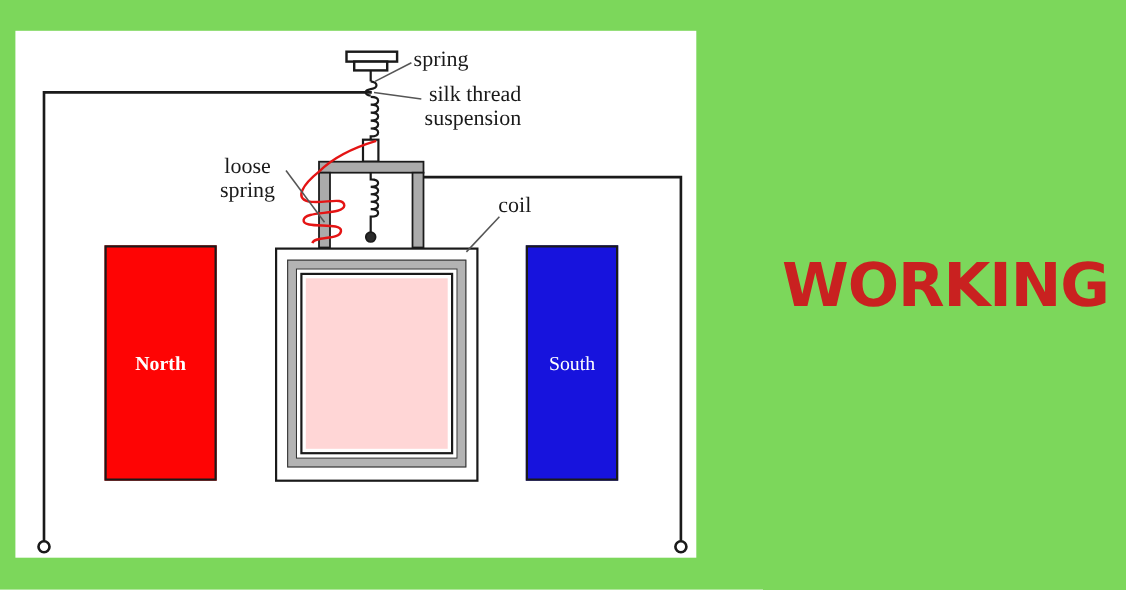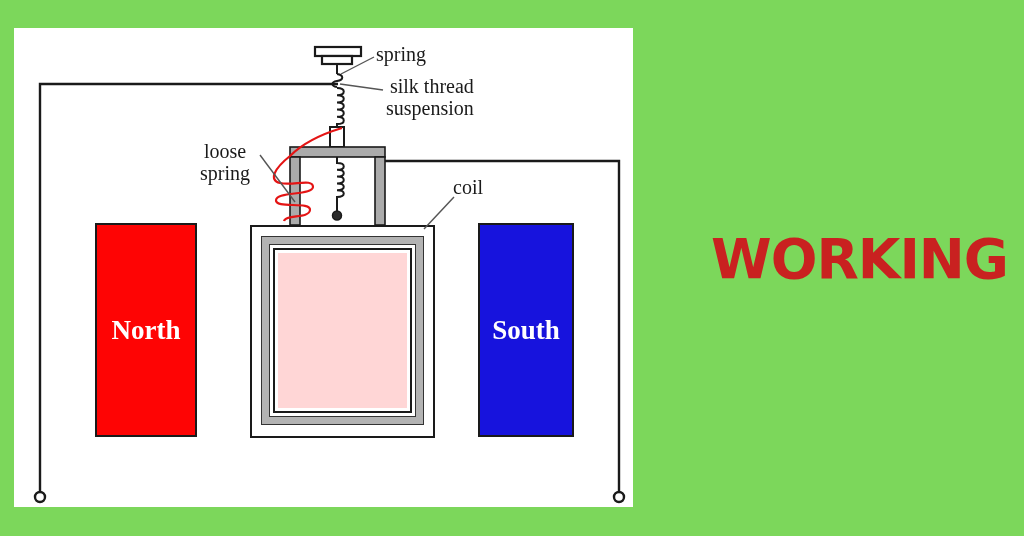--- a/index.html
+++ b/index.html
@@ -12,25 +12,25 @@
   }
   .panel{
     position:absolute;left:14px;top:28px;width:619px;height:479px;
     background:#ffffff;
   }
   
   .magnet{
     position:absolute;top:223px;width:102px;height:214px;
     border:2px solid var(--ink,#1a1a1a);
     display:flex;align-items:center;justify-content:center;
-    color:#ffffff;font-size:27px;
+    color:#ffffff;font-size:18px;
     box-sizing:border-box;
   }
   .magnet.north{left:95px;background:var(--magnet_north_red,#fe0404);font-weight:bold;}
-  .magnet.south{left:478px;width:96px;background:var(--magnet_south_blue,#1713dd);font-weight:bold;}
+  .magnet.south{left:478px;width:84px;background:var(--magnet_south_blue,#1713dd);}
   
   .coil-outer{
     position:absolute;left:250px;top:225px;width:185px;height:213px;
     background:#ffffff;border:2.5px solid var(--ink,#1a1a1a);box-sizing:border-box;
   }
   .coil-gray{
     position:absolute;left:9px;top:9px;right:9px;bottom:11px;
     background:var(--frame_gray,#b3b3b3);border:1.5px solid #333;box-sizing:border-box;
   }
   .coil-white{

